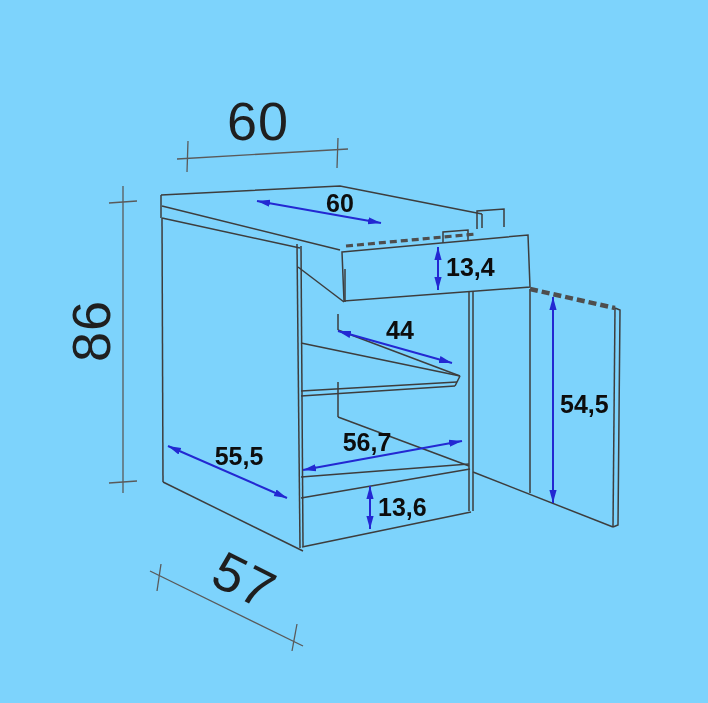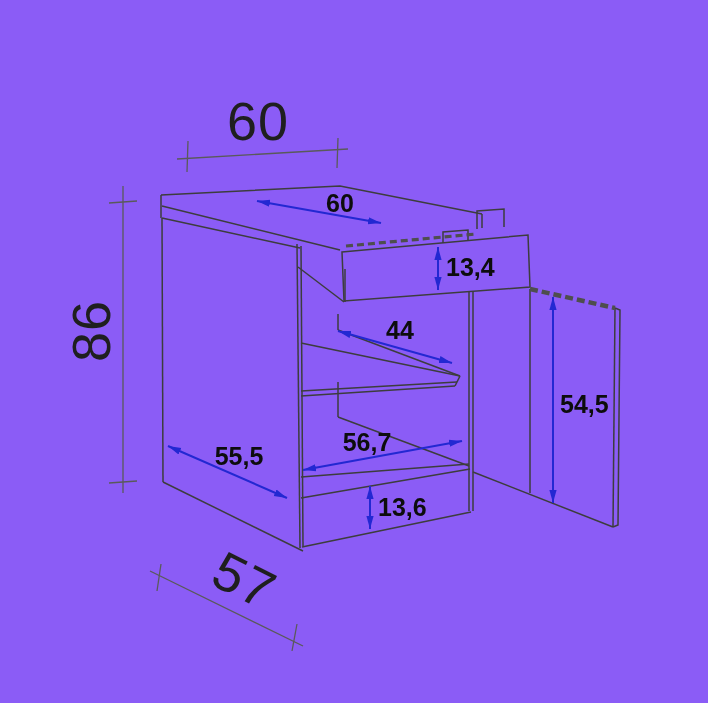--- a/index.html
+++ b/index.html
@@ -1,16 +1,16 @@
 <!DOCTYPE html>
 <html><head>
 <meta charset="utf-8">
 <style>
   html,body{margin:0;padding:0;background:#ffffff;}
-  .stage{position:relative;width:708px;height:703px;background:#8b5cf6;overflow:hidden;
+  .stage{position:relative;width:708px;height:703px;background:#7dd3fc;overflow:hidden;
          font-family:"Liberation Sans", sans-serif;}
   svg{display:block;}
   text{font-family:"Liberation Sans", sans-serif;}
   .big-dim{font-size:54px;font-weight:400;fill:#1f1f1f;letter-spacing:1px;}
   .small-dim{font-size:25px;font-weight:700;fill:#0d0d0d;}
 </style>
 </head>
 <body>
 
 <div class="stage">

